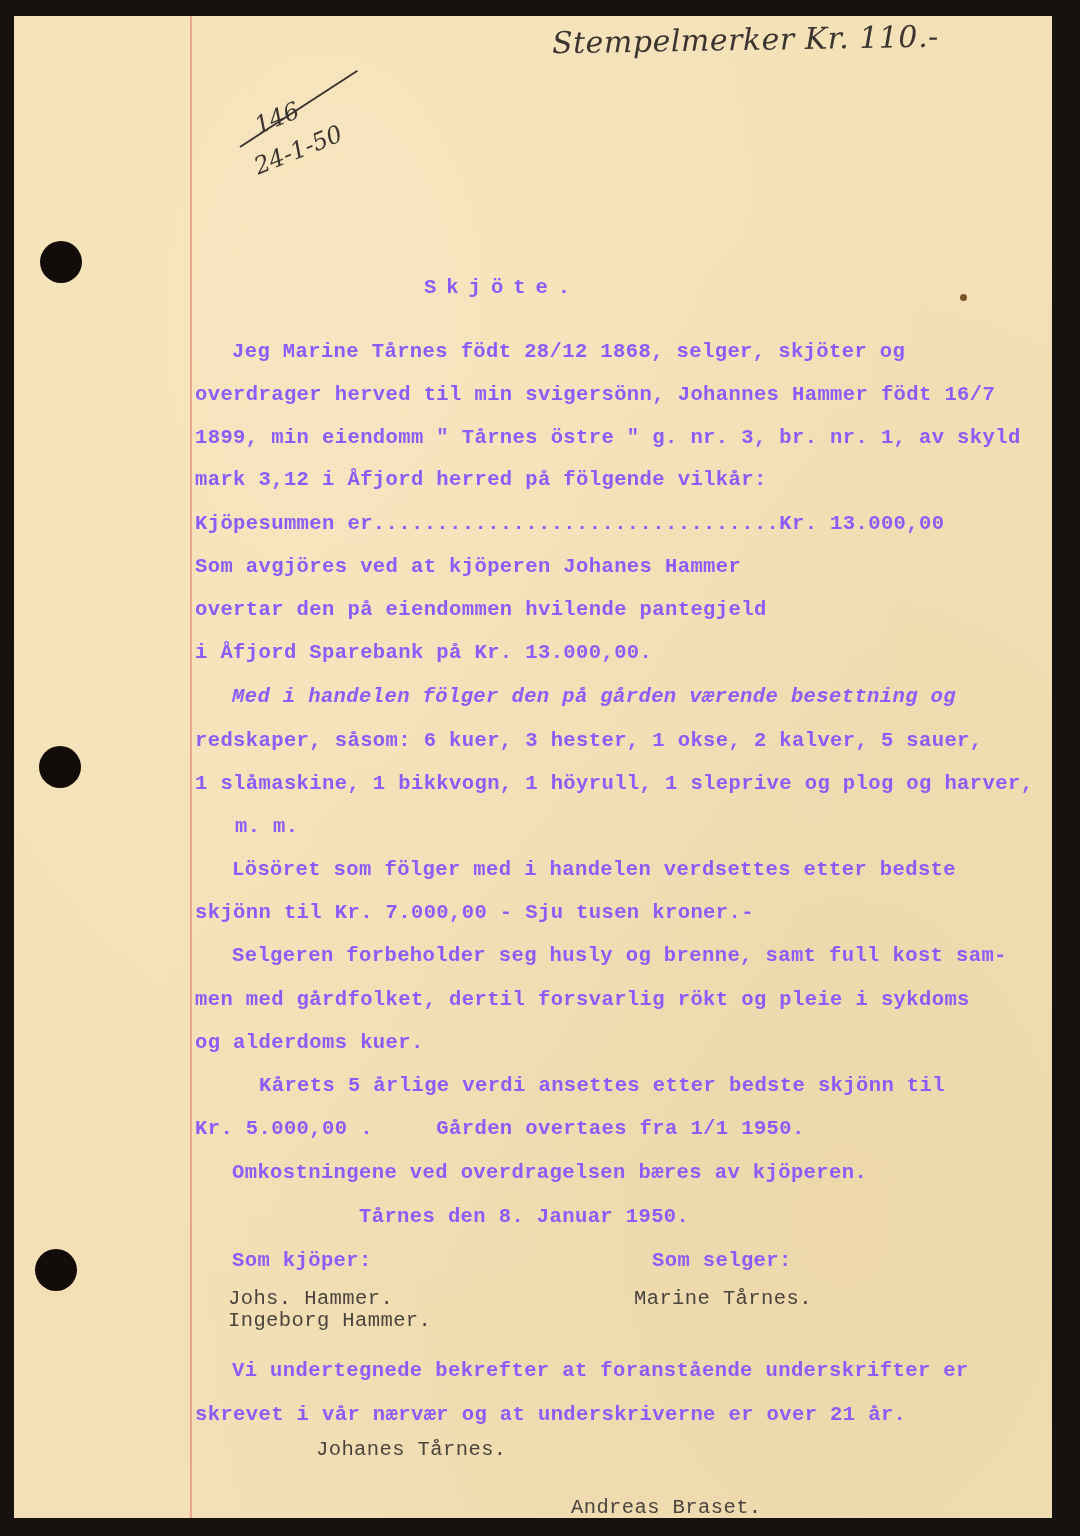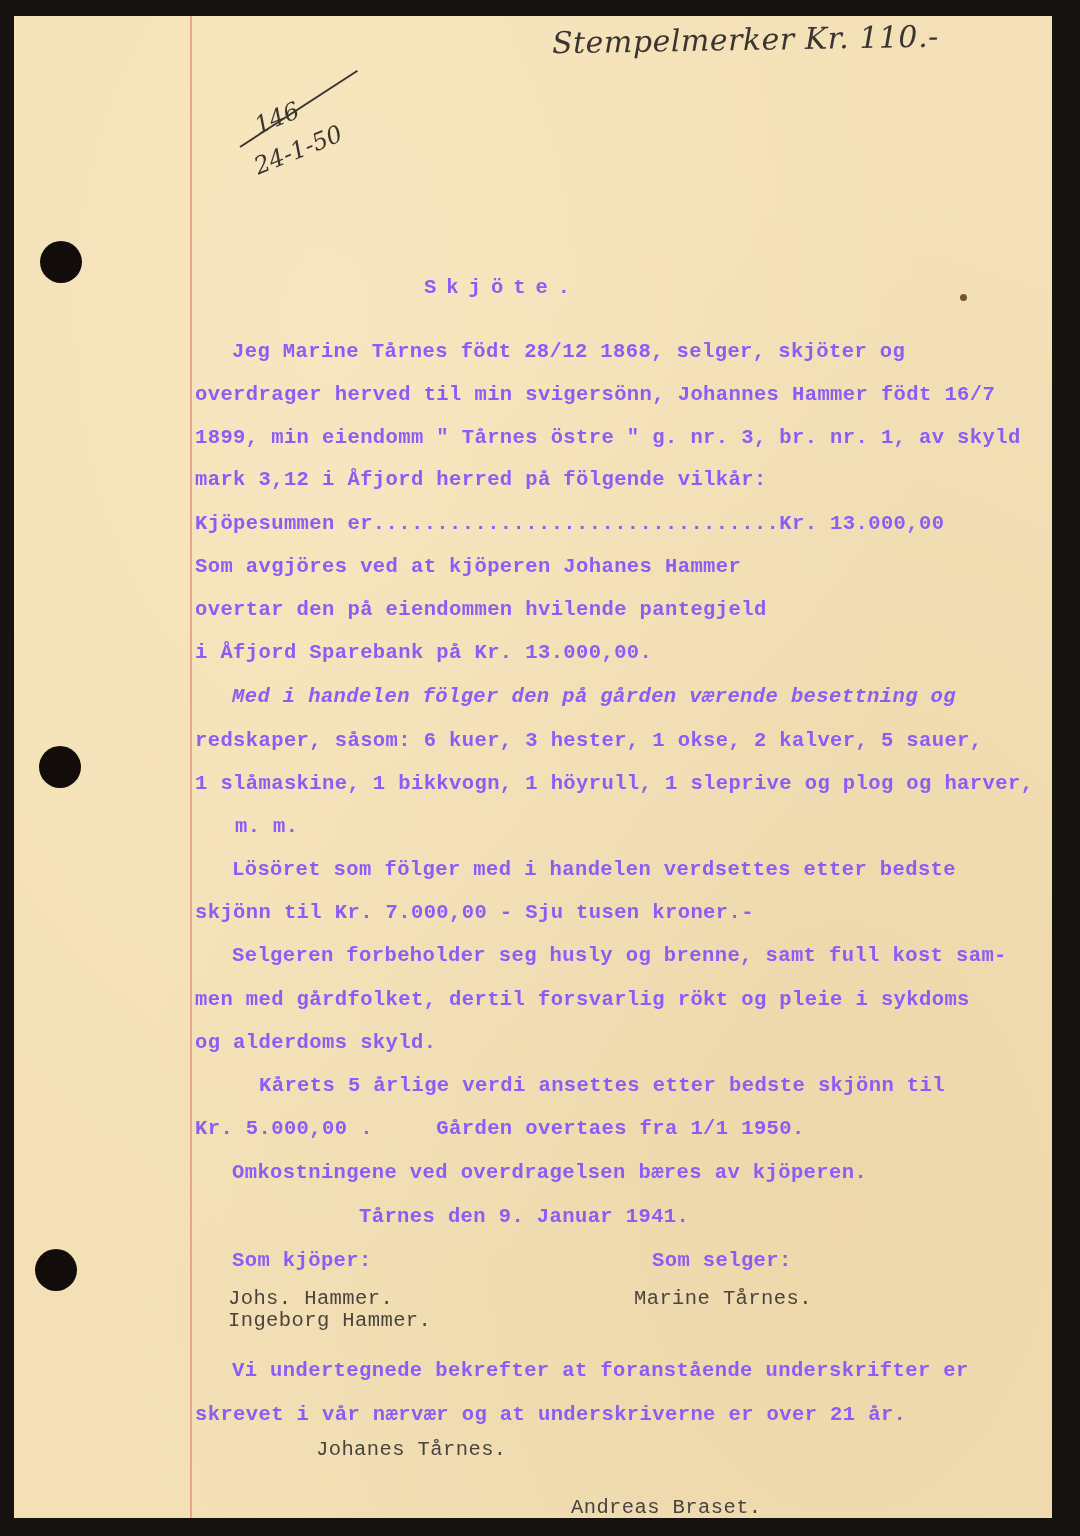--- a/index.html
+++ b/index.html
@@ -85,25 +85,25 @@
 <div class="type" style="left:195px; top:598px;">overtar den på eiendommen hvilende pantegjeld</div>
 <div class="type" style="left:195px; top:641px;">i Åfjord Sparebank på Kr. 13.000,00.</div>
 <div class="type" style="left:232px; top:685px;font-style:italic;">Med i handelen fölger den på gården værende besettning og</div>
 <div class="type" style="left:195px; top:729px;">redskaper, såsom: 6 kuer, 3 hester, 1 okse, 2 kalver, 5 sauer,</div>
 <div class="type" style="left:195px; top:772px;">1 slåmaskine, 1 bikkvogn, 1 höyrull, 1 sleprive og plog og harver,</div>
 <div class="type" style="left:195px; top:815px;margin-left:40px;">m. m.</div>
 <div class="type" style="left:232px; top:858px;">Lösöret som fölger med i handelen verdsettes etter bedste</div>
 <div class="type" style="left:195px; top:901px;">skjönn til Kr. 7.000,00 - Sju tusen kroner.-</div>
 <div class="type" style="left:232px; top:944px;">Selgeren forbeholder seg husly og brenne, samt full kost sam-</div>
 <div class="type" style="left:195px; top:988px;">men med gårdfolket, dertil forsvarlig rökt og pleie i sykdoms</div>
-<div class="type" style="left:195px; top:1031px;">og alderdoms skyld.</div>
+<div class="type" style="left:195px; top:1031px;">og alderdoms kuer.</div>
 <div class="type" style="left:232px; top:1074px;margin-left:27px;">Kårets 5 årlige verdi ansettes etter bedste skjönn til</div>
 <div class="type" style="left:195px; top:1117px;">Kr. 5.000,00 .     Gården overtaes fra 1/1 1950.</div>
 <div class="type" style="left:232px; top:1161px;">Omkostningene ved overdragelsen bæres av kjöperen.</div>
-<div class="type" style="left:359px; top:1205px;">Tårnes den 9. Januar 1941.</div>
+<div class="type" style="left:359px; top:1205px;">Tårnes den 8. Januar 1950.</div>
 
 <div class="type" style="left:232px; top:1249px;">Som kjöper:</div>
 <div class="type" style="left:652px; top:1249px;">Som selger:</div>
 <div class="type light" style="left:228px; top:1287px;text-align:right;">Johs. Hammer.</div>
 <div class="type light" style="left:228px; top:1309px;">Ingeborg Hammer.</div>
 <div class="type light" style="left:634px; top:1287px;">Marine Tårnes.</div>
 
 <div class="type" style="left:232px; top:1359px;">Vi undertegnede bekrefter at foranstående underskrifter er</div>
 <div class="type" style="left:195px; top:1403px;">skrevet i vår nærvær og at underskriverne er over 21 år.</div>
 <div class="type light" style="left:316px; top:1438px;">Johanes Tårnes.</div>

